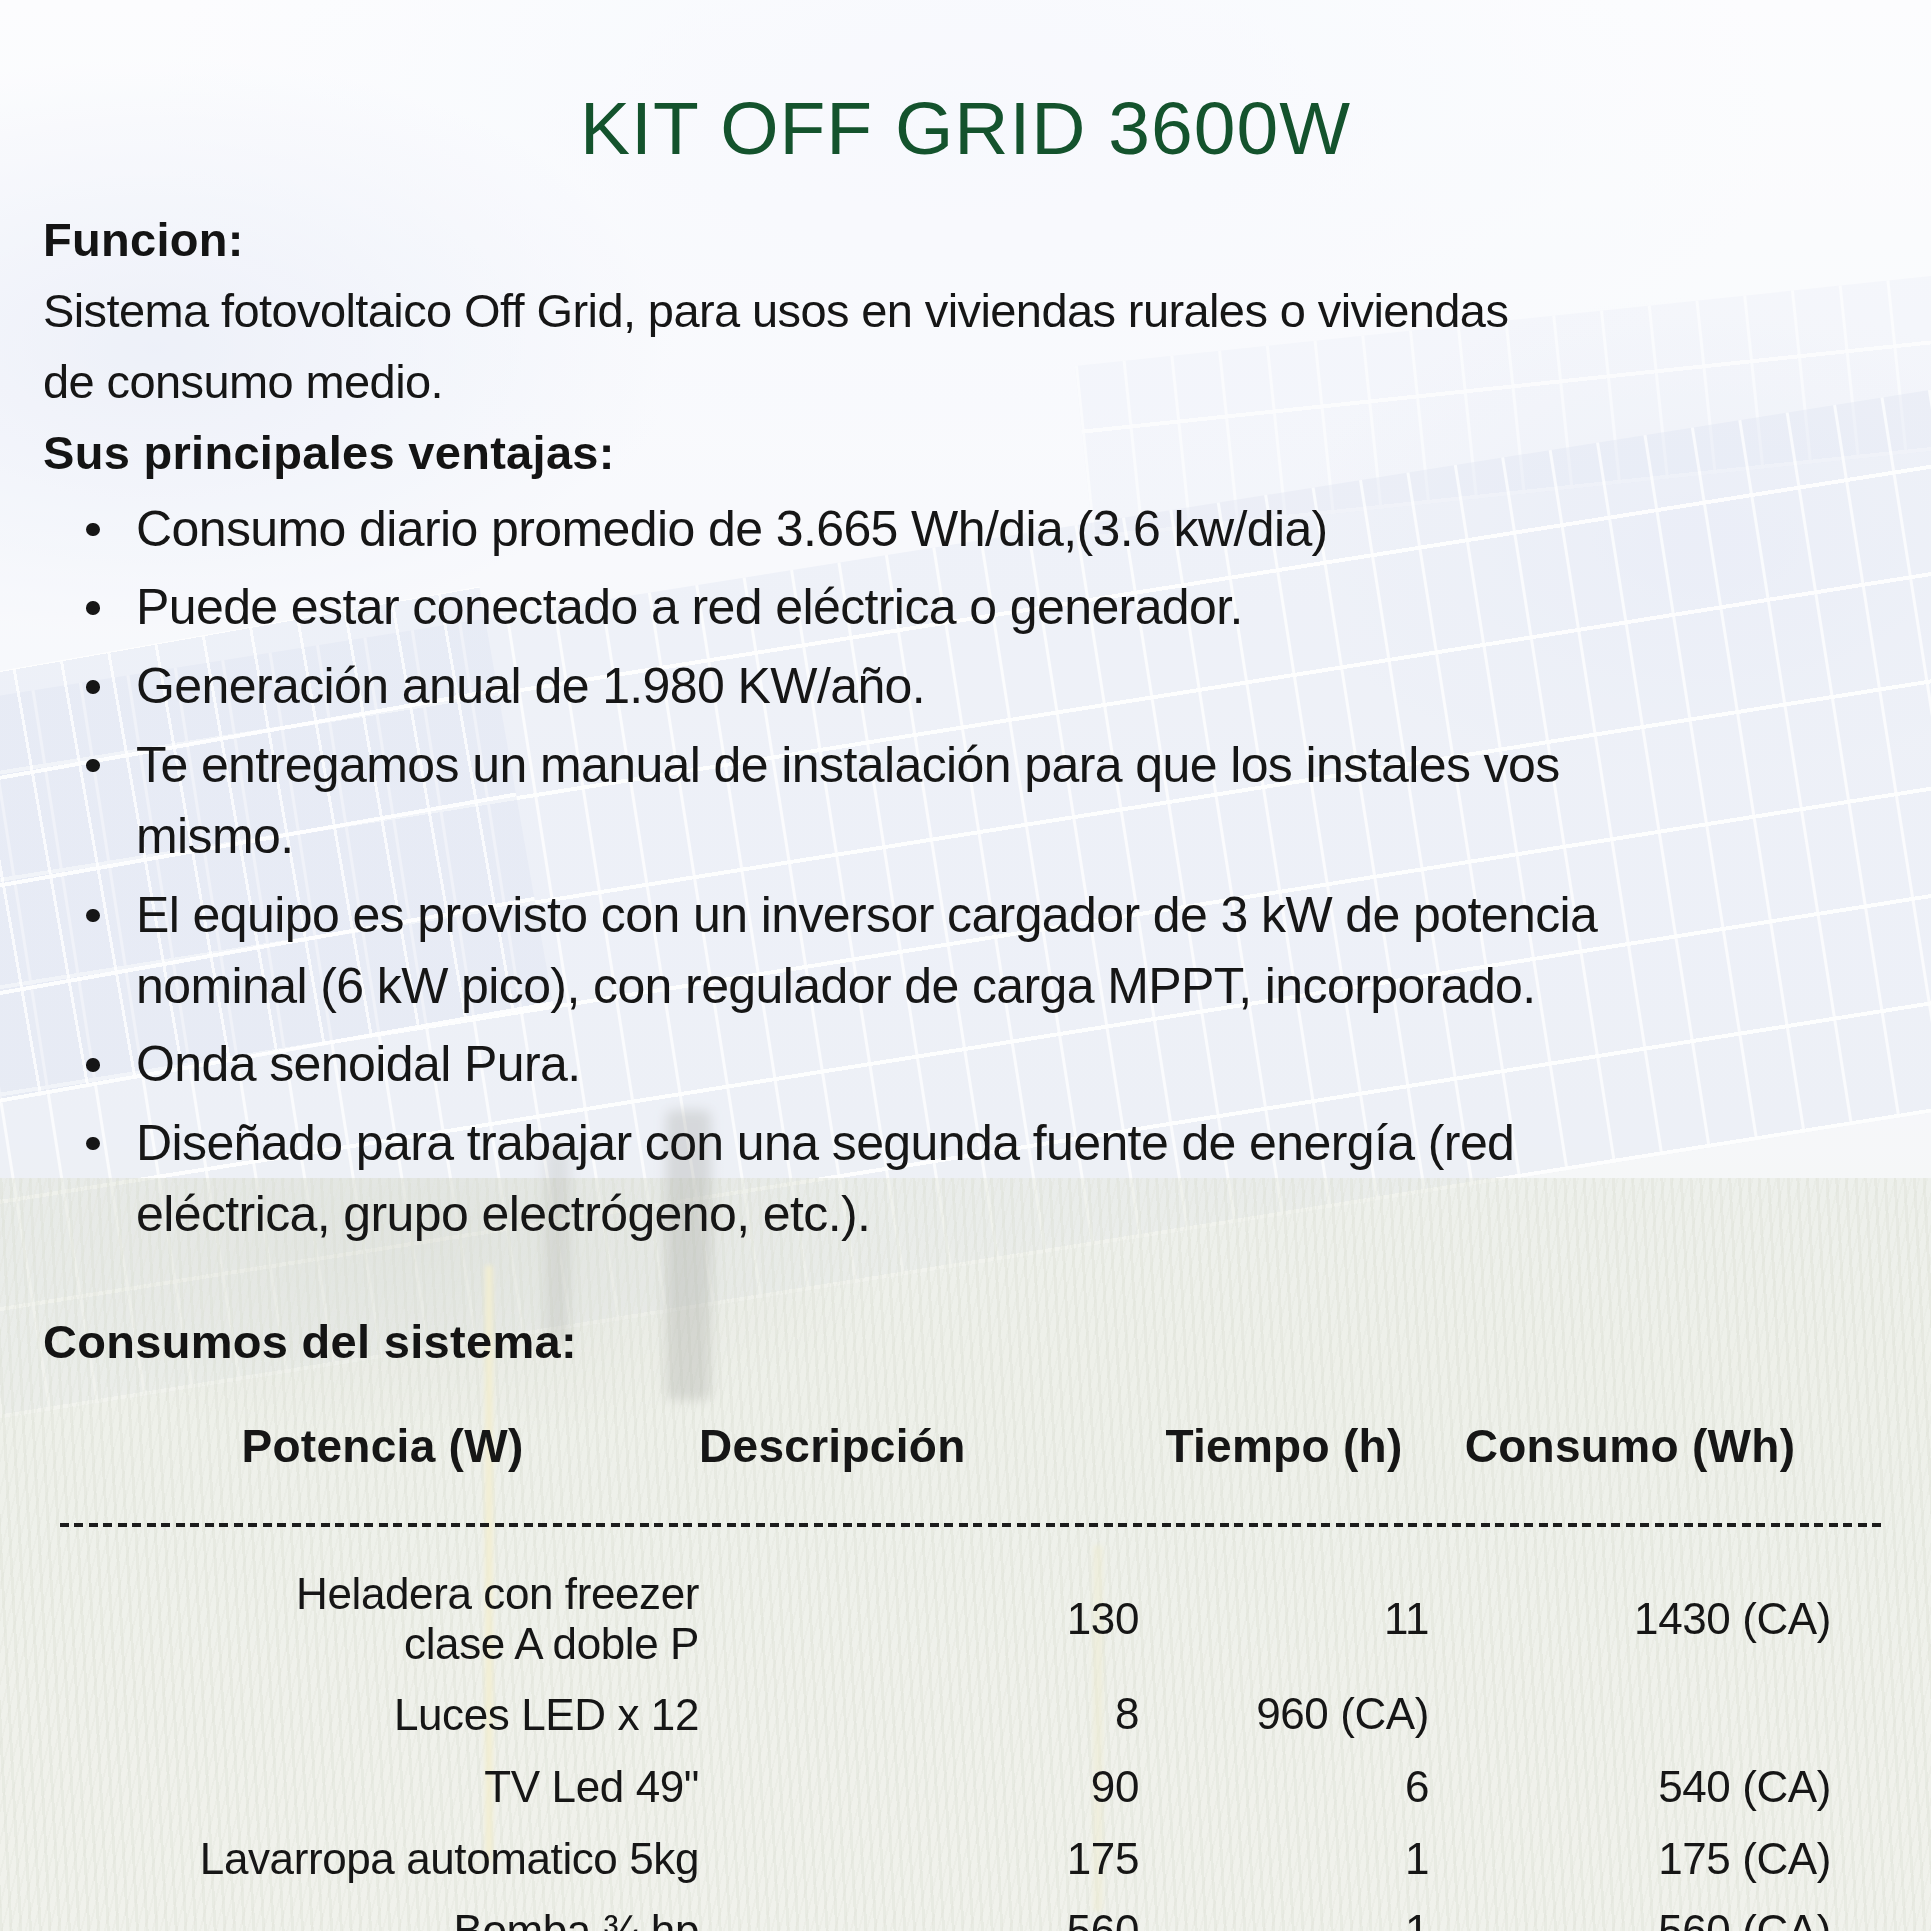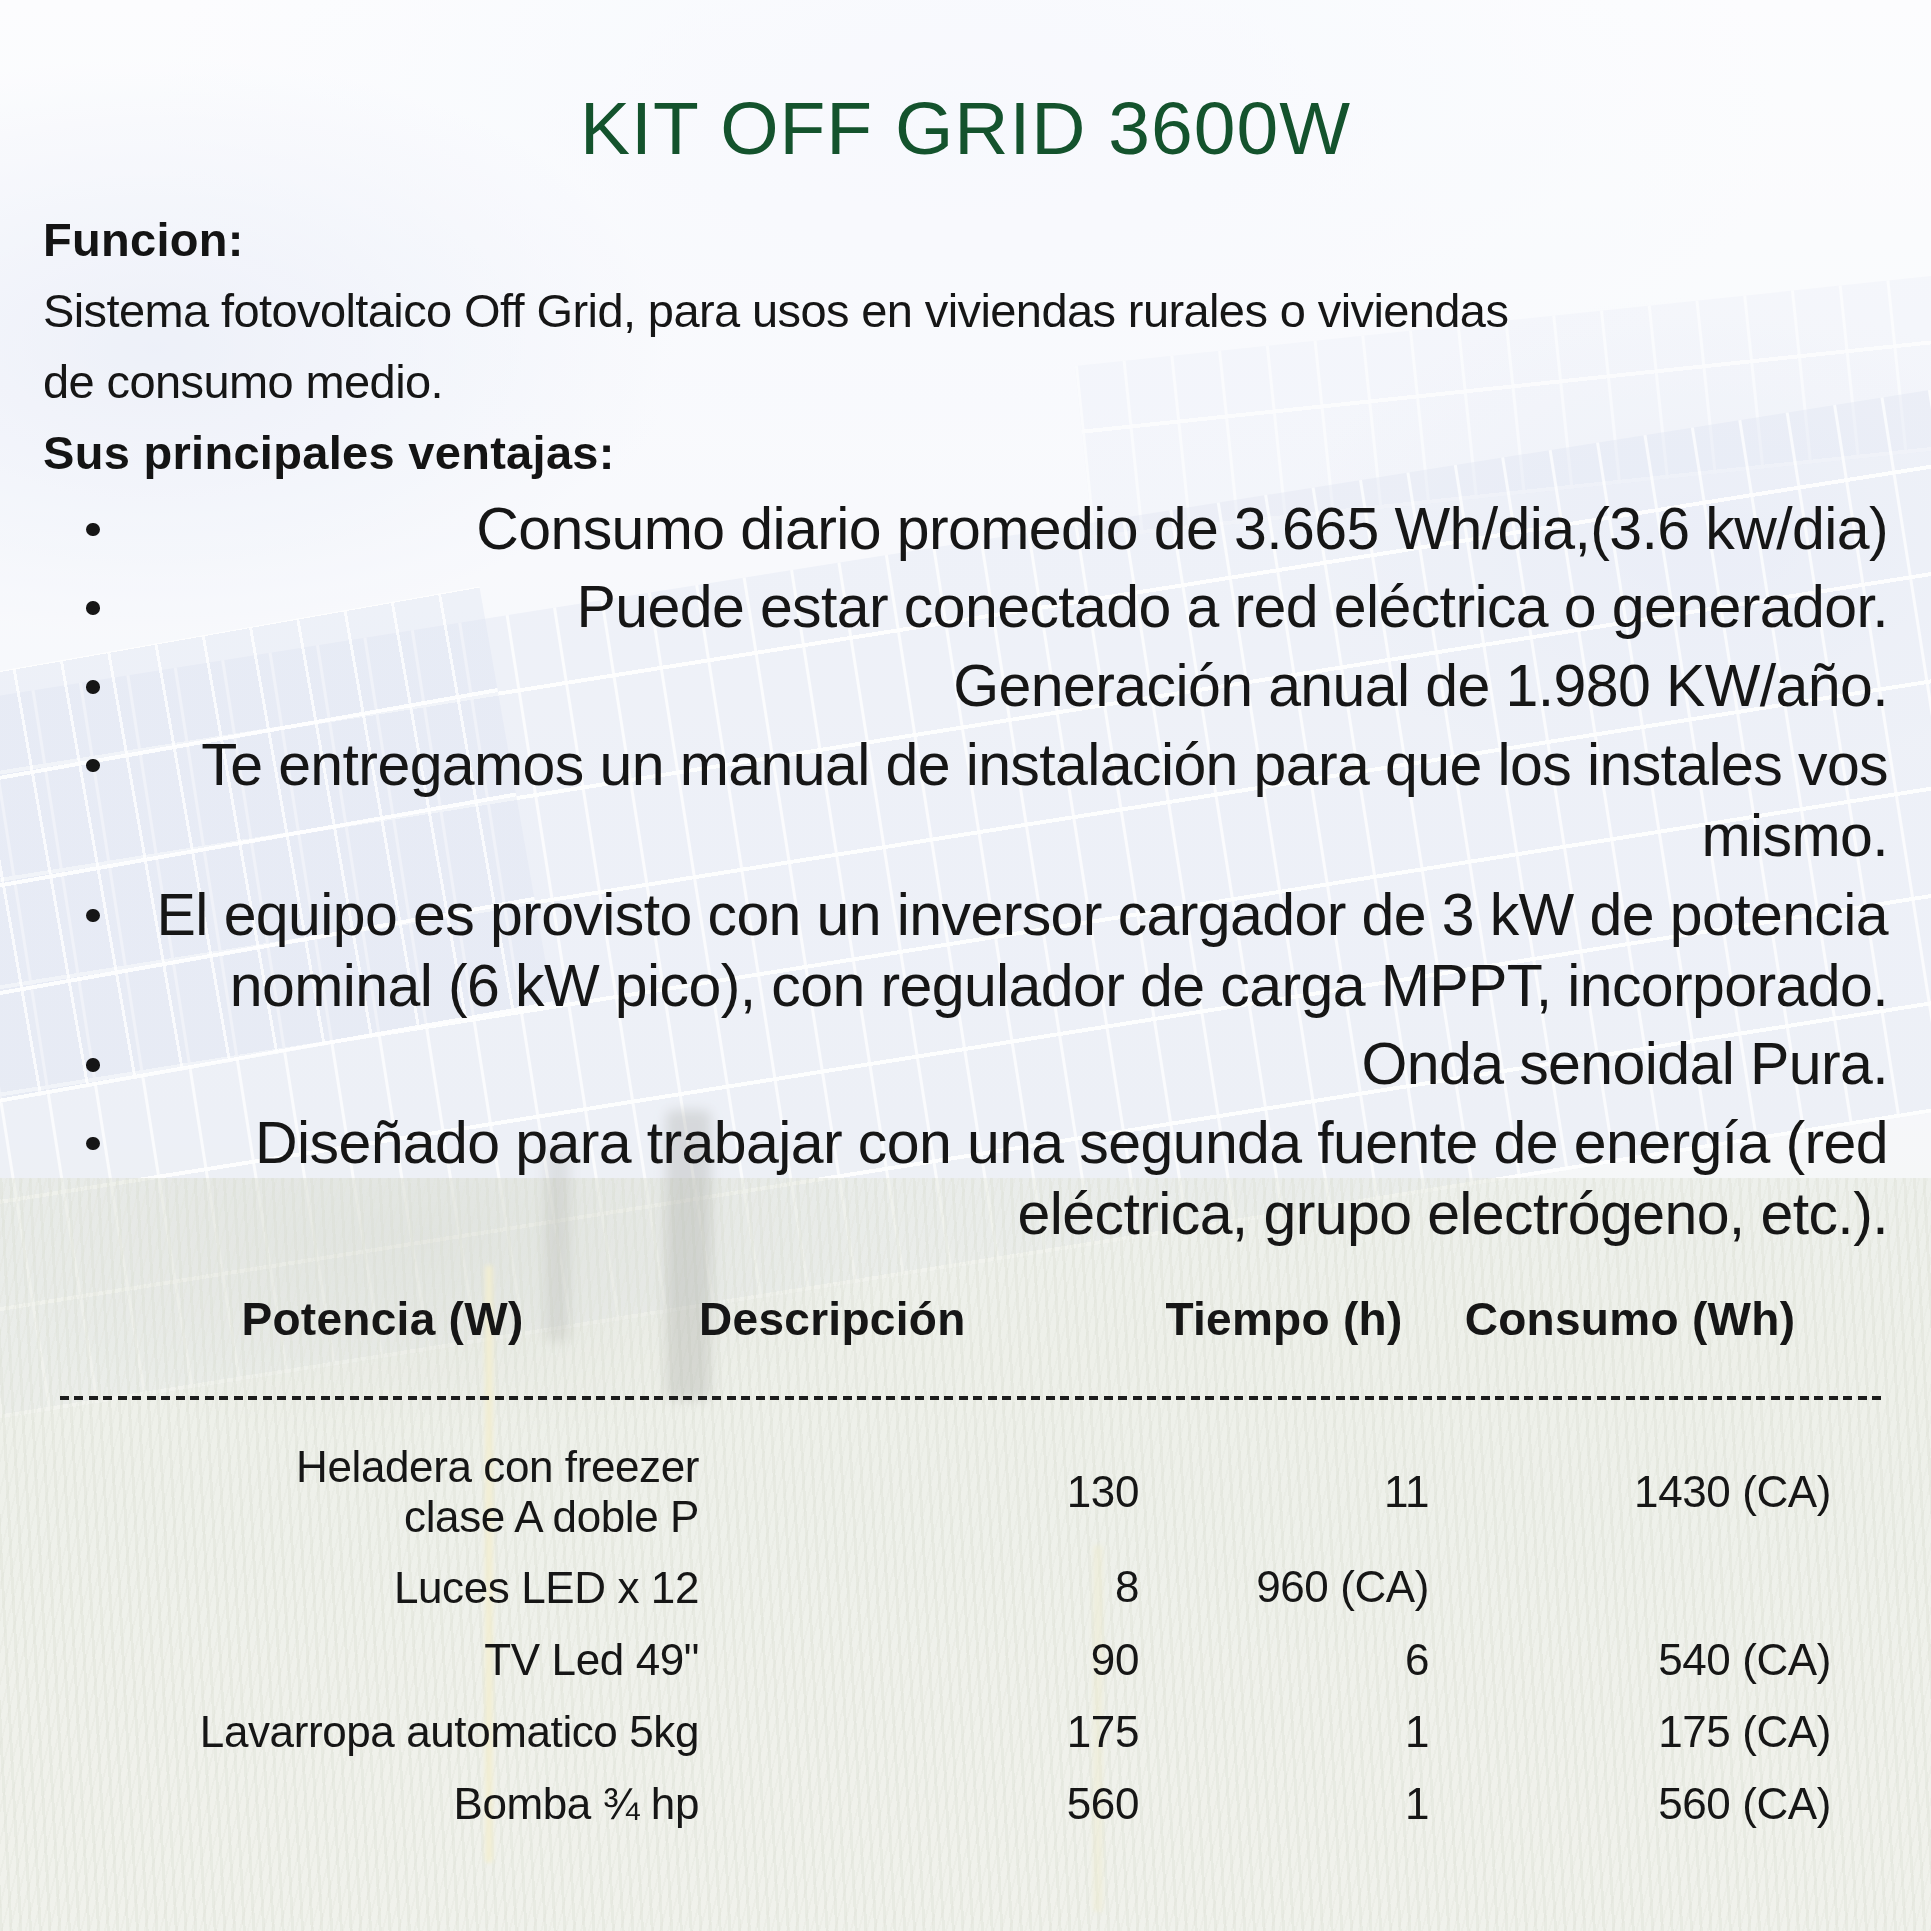--- a/index.html
+++ b/index.html
@@ -49,24 +49,23 @@
   .title{
     text-align:center;
     font-size:75px;font-weight:400;letter-spacing:1px;
     margin:0 0 33px 0;color:#14532d;
   }
   .h-bold{font-size:47px;font-weight:700;letter-spacing:0.3px;line-height:71px;margin:0;color:#141414;}
   .body-text{font-size:47px;font-weight:400;letter-spacing:-0.6px;line-height:71px;margin:0;white-space:pre-line;}
   ul.advantages{list-style:none;margin:5.8px 0 0 0;padding:0 0 0 93px;}
   ul.advantages li{
     position:relative;
-    font-size:59px;letter-spacing:-0.6px;line-height:71px;
+    font-size:50px;letter-spacing:-0.6px;line-height:71px;
     white-space:pre-line;
     margin:0 0 7.7px 0;
-    text-align:right;
   }
   ul.advantages li::before{
     content:"";
     position:absolute;left:-50px;top:29px;
     width:13.5px;height:13.5px;border-radius:50%;background:#161616;
   }
   .consumos-title{margin-top:56px;}
   
   .table{margin-top:42px;padding-left:23px;}
   .t-head{
@@ -120,20 +119,21 @@
     <li>Generación anual de 1.980 KW/año.</li>
     <li>Te entregamos un manual de instalación para que los instales vos
 mismo.</li>
     <li>El equipo es provisto con un inversor cargador de 3 kW de potencia
 nominal (6 kW pico), con regulador de carga MPPT, incorporado.</li>
     <li>Onda senoidal Pura.</li>
     <li>Diseñado para trabajar con una segunda fuente de energía (red
 eléctrica, grupo electrógeno, etc.).</li>
   </ul>
 
+  <p class="h-bold consumos-title">Consumos del sistema:</p>
 
   <div class="table">
     <div class="t-head">
       <div class="c">Potencia (W)</div>
       <div class="c desc">Descripción</div>
       <div class="c">Tiempo (h)</div>
       <div class="c">Consumo (Wh)</div>
     </div>
 
     <div class="t-rule"></div>

